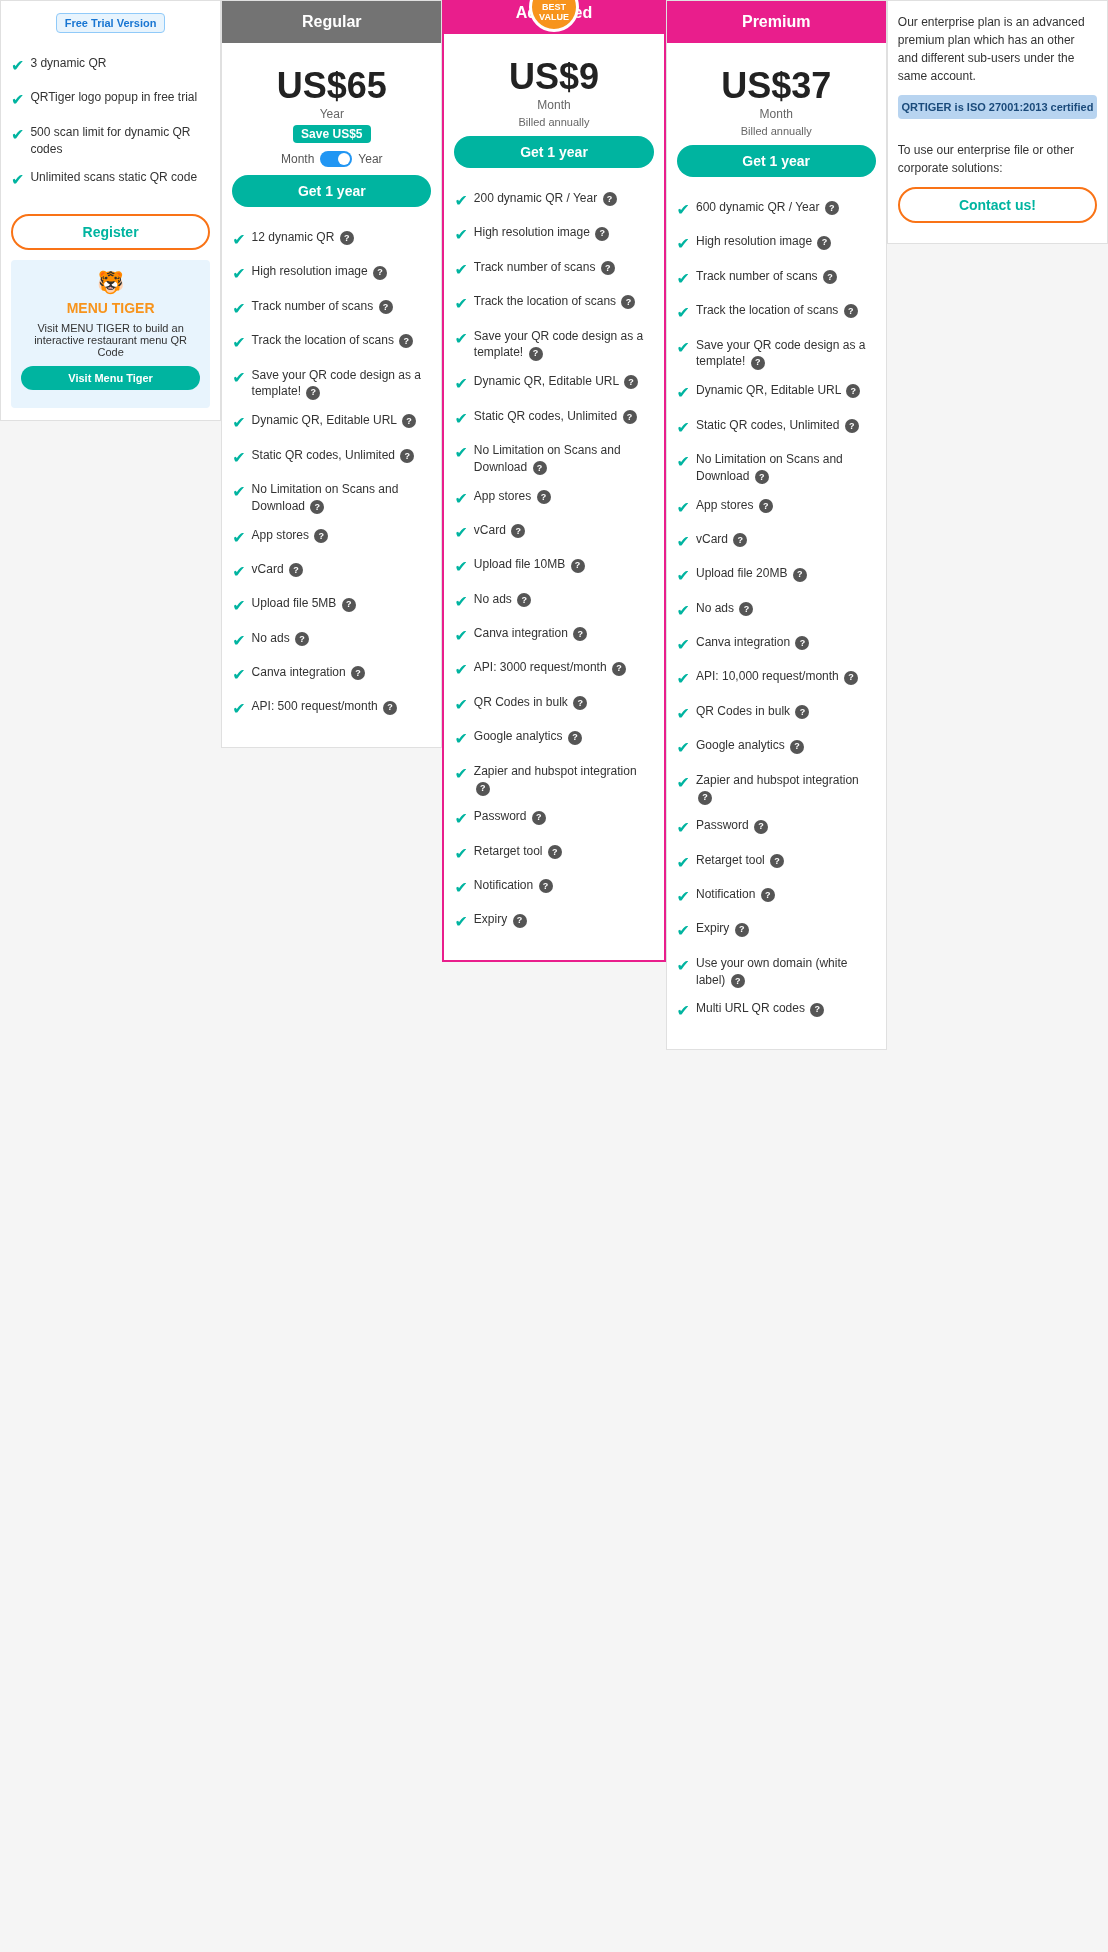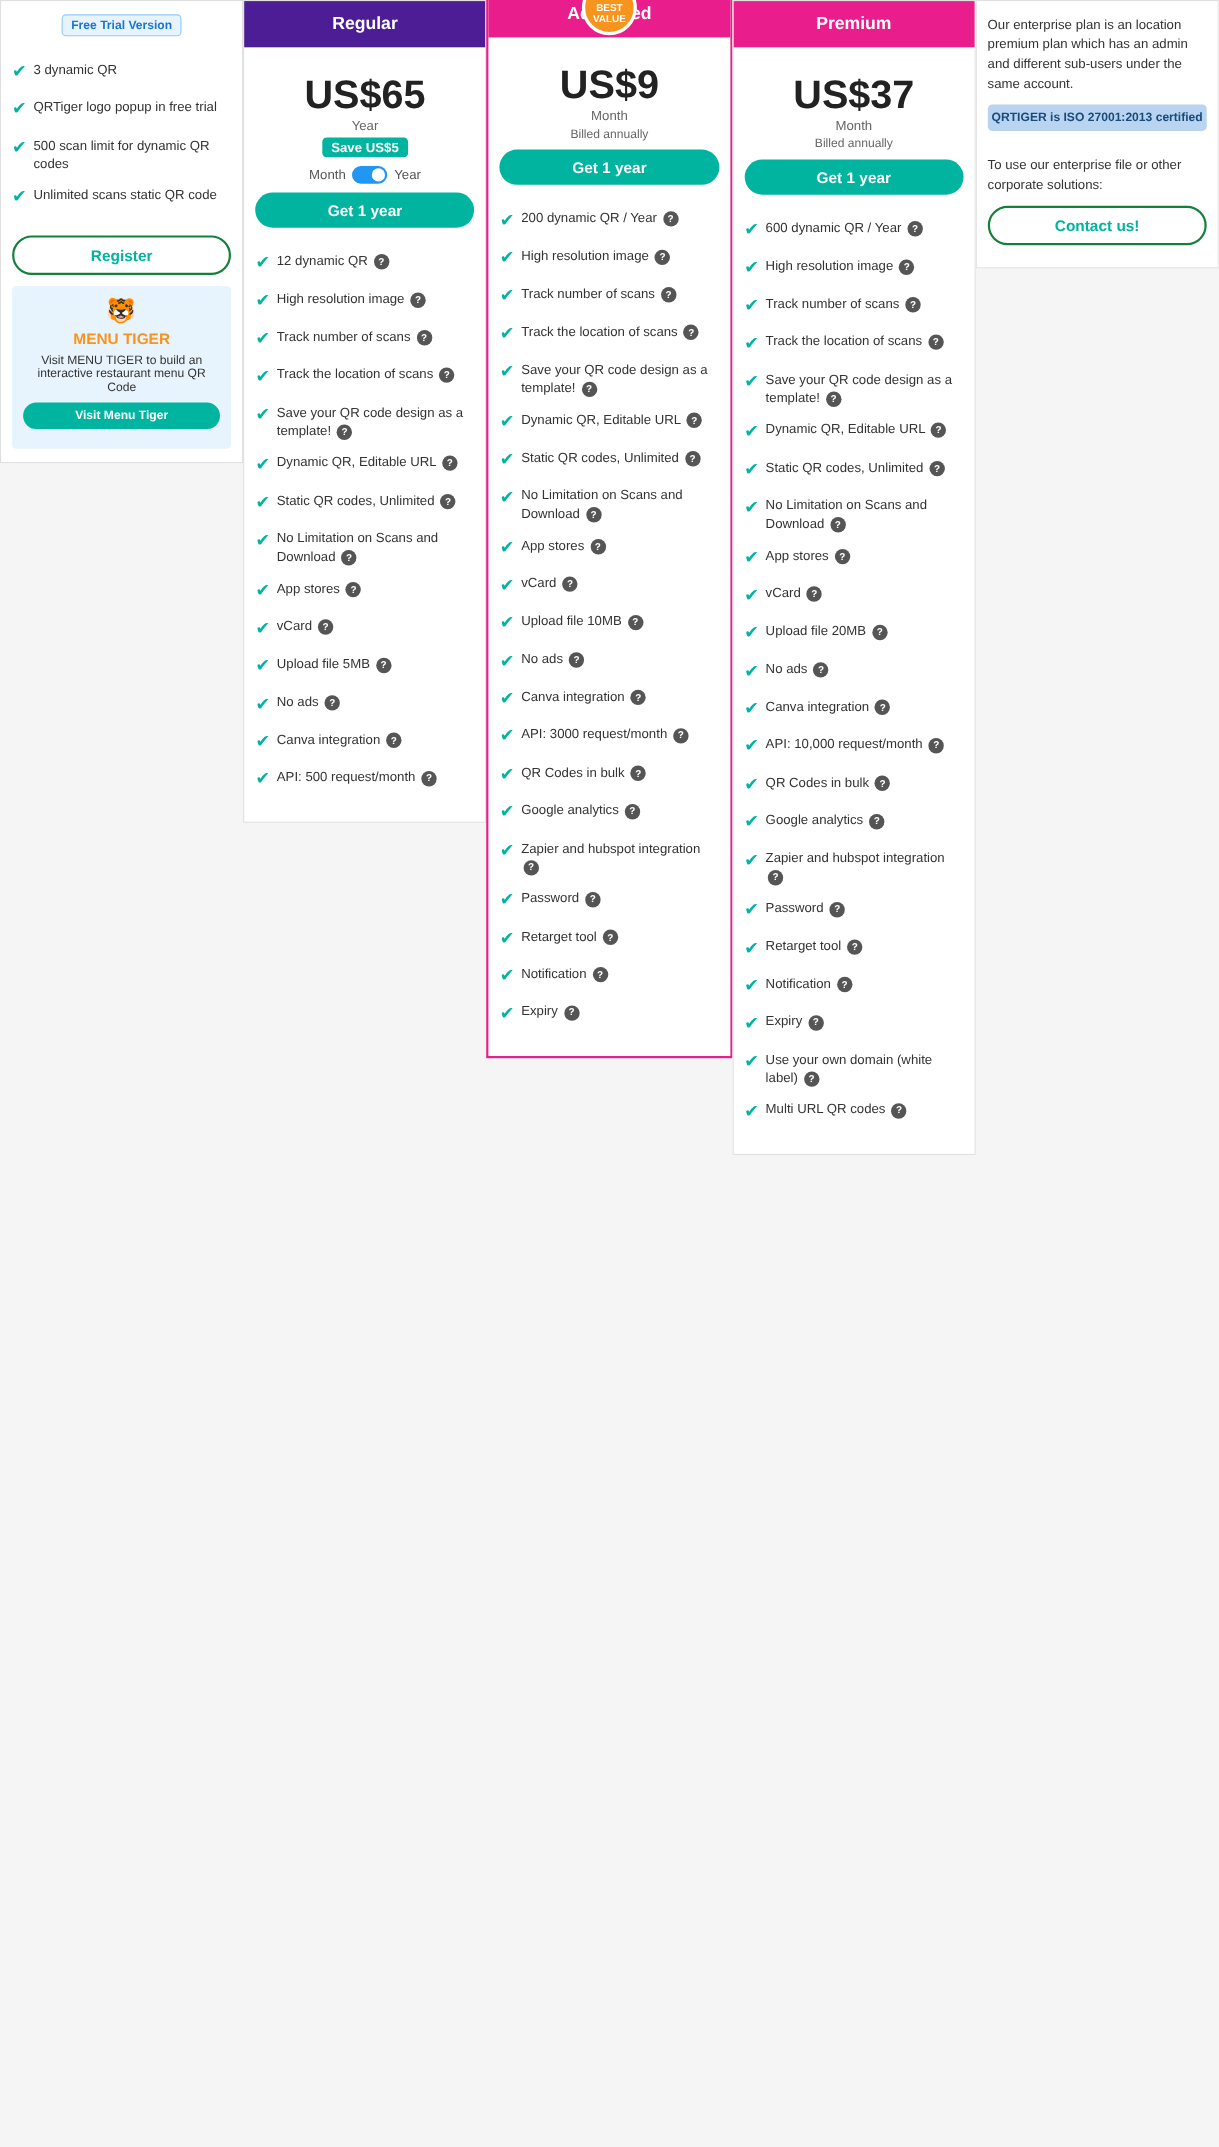--- a/index.html
+++ b/index.html
@@ -1,35 +1,35 @@
 <!DOCTYPE html>
 <html><head>
   <meta charset="utf-8">
   <style>
     * { box-sizing: border-box; margin: 0; padding: 0; }
     body { font-family: Arial, sans-serif; background: #f5f5f5; font-size: 13px; }
     .pricing-table { display: flex; width: 1108px; min-height: 1952px; align-items: flex-start; }
     .col { flex: 1; padding: 0; position: relative; background: #fff; border: 1px solid #e0e0e0; }
     .col-header { text-align: center; padding: 12px 8px; font-size: 16px; font-weight: bold; color: #fff; }
     .col-free .col-header { background: #f7941d; }
-    .col-regular .col-header { background: #4c1d95; }
+    .col-regular .col-header { background: #737373; }
     .col-advanced .col-header { background: #e91e8c; }
     .col-premium .col-header { background: #e91e8c; }
     .col-enterprise .col-header { background: #3d3a8c; }
     .col-body { padding: 12px 10px; }
     .price-big { font-size: 36px; font-weight: bold; text-align: center; margin-top: 10px; color: #222; }
     .price-period { text-align: center; color: #666; font-size: 12px; margin-bottom: 4px; }
     .save-badge { display: inline-block; background: #00b4a0; color: #fff; border-radius: 4px; padding: 2px 8px; font-size: 12px; font-weight: bold; text-align: center; }
     .save-wrapper { text-align: center; margin-bottom: 8px; }
     .toggle-row { display: flex; align-items: center; justify-content: center; gap: 6px; margin: 8px 0; font-size: 12px; color: #555; }
     .toggle { width: 32px; height: 16px; background: #2196F3; border-radius: 8px; position: relative; display: inline-block; }
     .toggle::after { content: ''; position: absolute; right: 2px; top: 2px; width: 12px; height: 12px; background: #fff; border-radius: 50%; }
     .btn { display: block; width: 100%; padding: 8px 0; border-radius: 20px; border: none; font-size: 14px; font-weight: bold; cursor: pointer; text-align: center; margin: 8px 0; }
     .btn-green { background: #00b4a0; color: #fff; }
-    .btn-outline-teal { background: transparent; border: 2px solid #15803d; color: #00b4a0; }
+    .btn-outline-teal { background: transparent; border: 2px solid #f97316; color: #00b4a0; }
     .billed-note { text-align: center; color: #666; font-size: 11px; margin-bottom: 4px; }
     .feature-list { list-style: none; padding: 8px 0; }
     .feature-item { display: flex; align-items: flex-start; gap: 6px; padding: 6px 0; font-size: 12px; color: #333; line-height: 1.4; }
     .check-icon { color: #00b4a0; font-size: 16px; flex-shrink: 0; margin-top: 0; }
     .info-icon { display: inline-flex; align-items: center; justify-content: center; width: 14px; height: 14px; border-radius: 50%; background: #555; color: #fff; font-size: 9px; font-weight: bold; cursor: pointer; margin-left: 2px; flex-shrink: 0; }
     .free-trial-badge { background: #e8f4fd; border: 1px solid #90caf9; border-radius: 4px; padding: 3px 8px; font-size: 11px; color: #1976d2; font-weight: bold; text-align: center; margin-bottom: 8px; display: inline-block; }
     .menu-tiger-section { background: #e8f4fd; border-radius: 4px; padding: 10px; margin-top: 10px; text-align: center; }
     .menu-tiger-logo { font-size: 14px; font-weight: bold; color: #222; margin-bottom: 6px; }
     .menu-tiger-logo span { color: #f7941d; }
     .enterprise-desc { font-size: 12px; color: #333; line-height: 1.5; margin-bottom: 10px; }
@@ -354,20 +354,20 @@
         <li class="feature-item">
           <span class="check-icon">✔</span>
           <span class="feature-text">Multi URL QR codes <span class="info-icon">?</span></span>
         </li>
       </ul>
     </div>
   </div>
 
   <div class="col col-enterprise">
     <div class="col-body">
-      <p class="enterprise-desc">Our enterprise plan is an location premium plan which has an admin and different sub-users under the same account.</p>
+      <p class="enterprise-desc">Our enterprise plan is an advanced premium plan which has an other and different sub-users under the same account.</p>
       <div class="iso-badge">QRTIGER is ISO 27001:2013 certified</div>
       <p class="enterprise-desc">To use our enterprise file or other corporate solutions:</p>
       <button class="btn btn-outline-teal">Contact us!</button>
     </div>
   </div>
 
 </div>
 
 </body></html>

